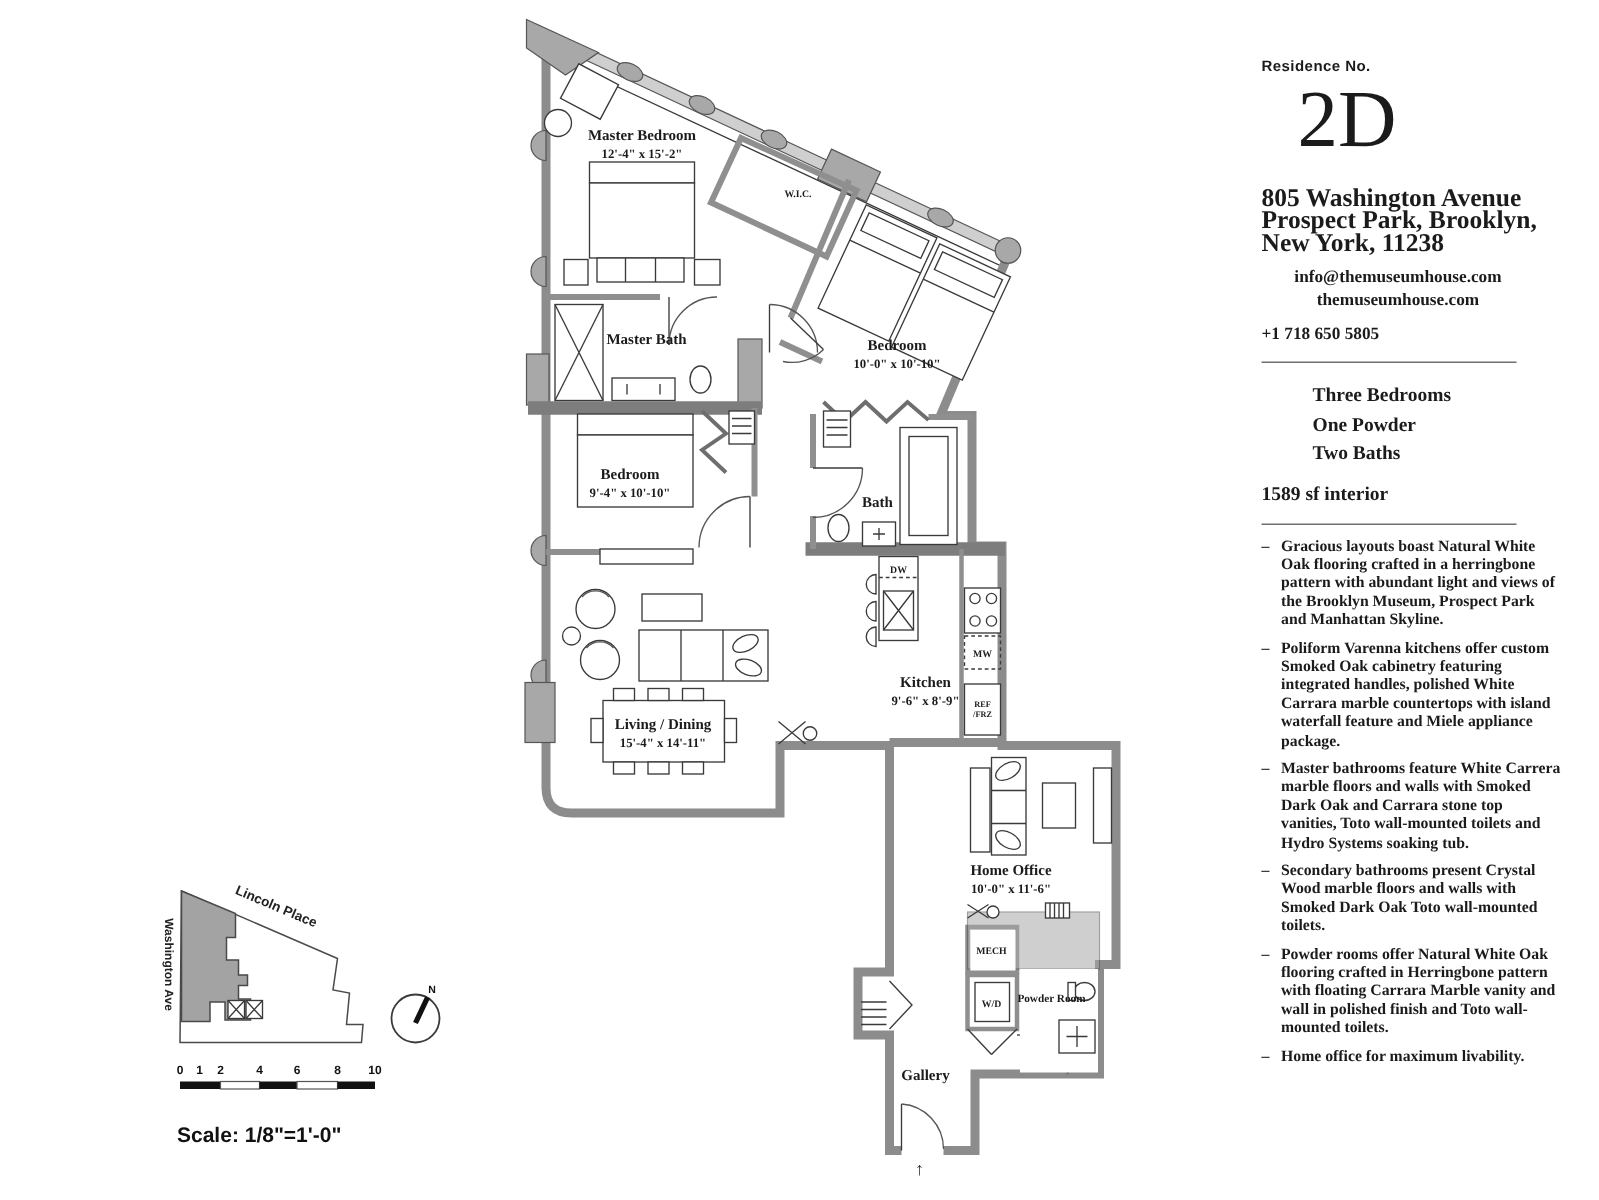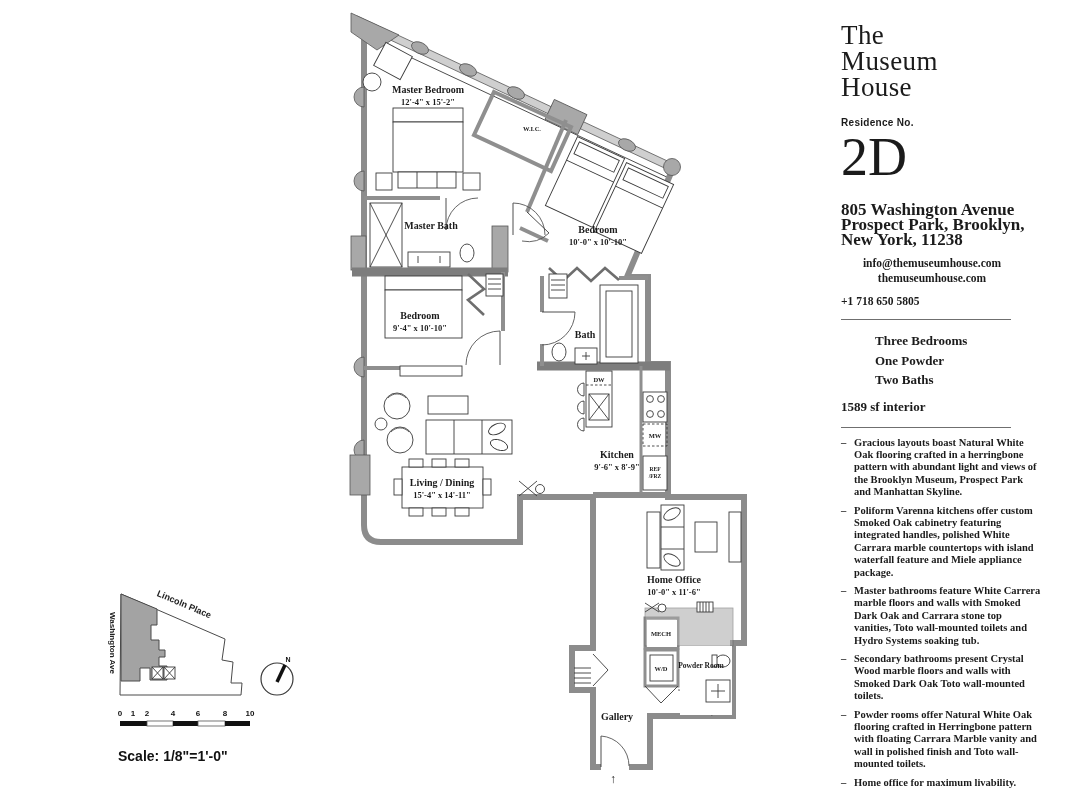--- a/index.html
+++ b/index.html
@@ -27,21 +27,21 @@
   .rtiny{font:bold 5.5px "Liberation Serif",serif;fill:#1b1b1b;text-anchor:middle;}
   .maplab{font:bold 9px "Liberation Sans",sans-serif;fill:#222;text-anchor:middle;}
   .tick{font:bold 8px "Liberation Sans",sans-serif;fill:#111;text-anchor:middle;}
   .scaletxt{font:bold 14px "Liberation Sans",sans-serif;fill:#111;}
 
   
   #sidebar{position:absolute;left:841px;top:22px;width:182px;}
   .brand{font-size:27px;line-height:26px;width:145px;font-weight:400;letter-spacing:.4px;}
   .resno-label{font-family:"Liberation Sans",sans-serif;font-size:10px;font-weight:bold;
                letter-spacing:.3px;margin-top:17px;}
-  .resno{font-size:54px;line-height:52px;margin-top:3px;font-weight:400;}
+  .resno{font-size:54px;line-height:52px;margin-top:3px;font-weight:400;margin-left:24px;}
   .addr{margin-top:19px;font-size:17px;font-weight:bold;line-height:15px;width:200px;}
   .mailblock{margin-top:9px;font-size:11.5px;font-weight:bold;line-height:15px;text-align:center;}
   .phone{margin-top:9px;font-size:11.5px;font-weight:bold;}
   .rule{border:none;border-top:1.5px solid #6f6f6f;width:170px;margin:12px 0 0 0;}
   .summary{margin-top:11px;font-size:13px;font-weight:bold;line-height:19.5px;margin-left:34px;}
   .area{margin-top:9px;font-size:13px;font-weight:bold;}
   .features{margin:9px 0 0 0;padding:0;list-style:none;}
   .features li{display:flex;font-size:10.5px;font-weight:bold;line-height:12.4px;
                margin-bottom:6px;width:200px;}
   .features .dashm{flex:0 0 13px;}
@@ -298,21 +298,20 @@
       <text class="tick" x="173" y="716">4</text>
       <text class="tick" x="198" y="716">6</text>
       <text class="tick" x="225" y="716">8</text>
       <text class="tick" x="250" y="716">10</text>
     </g>
     <text class="scaletxt" x="118" y="761">Scale: 1/8"=1'-0"</text>
   </g>
 </svg>
 
 <div id="sidebar">
-  <div class="brand">The Museum House</div>
   <div class="resno-label">Residence No.</div>
   <div class="resno">2D</div>
   <div class="addr">
     <div>805 Washington Avenue</div>
     <div>Prospect Park, Brooklyn, New York, 11238</div>
   </div>
   <div class="mailblock">
     <div>info@themuseumhouse.com</div>
     <div>themuseumhouse.com</div>
   </div>

